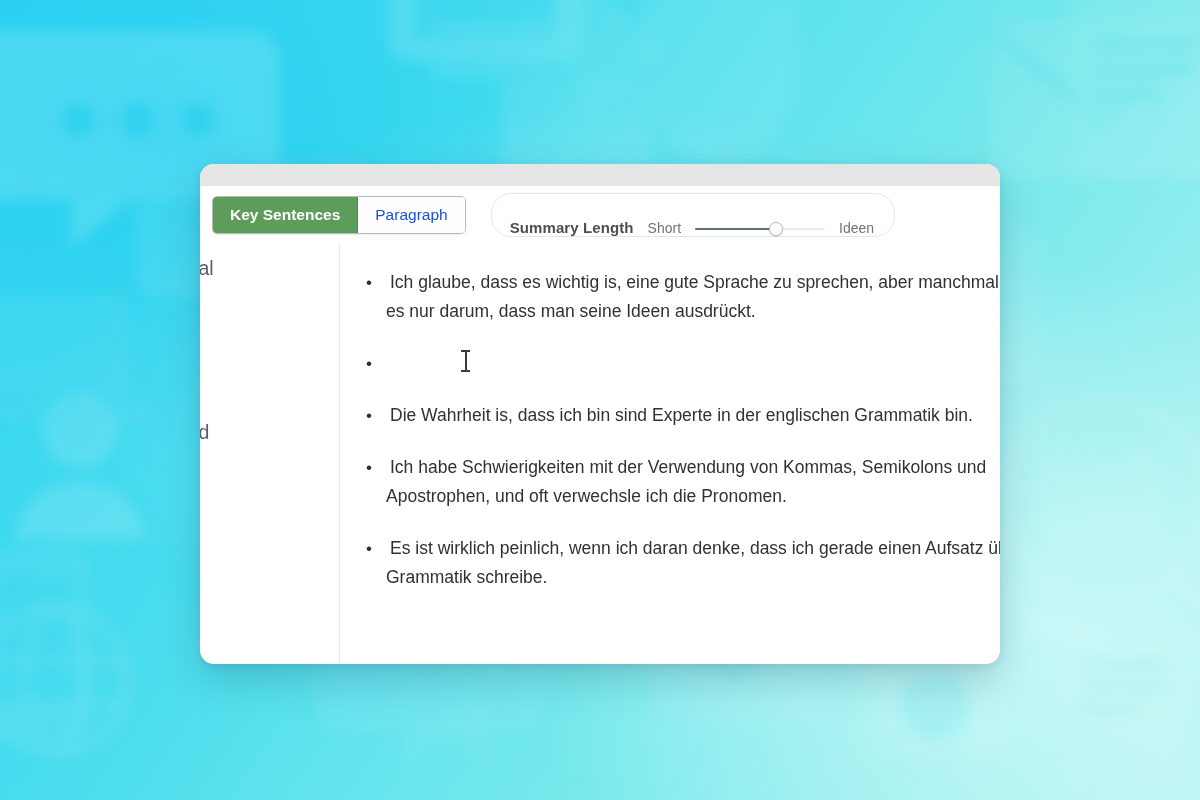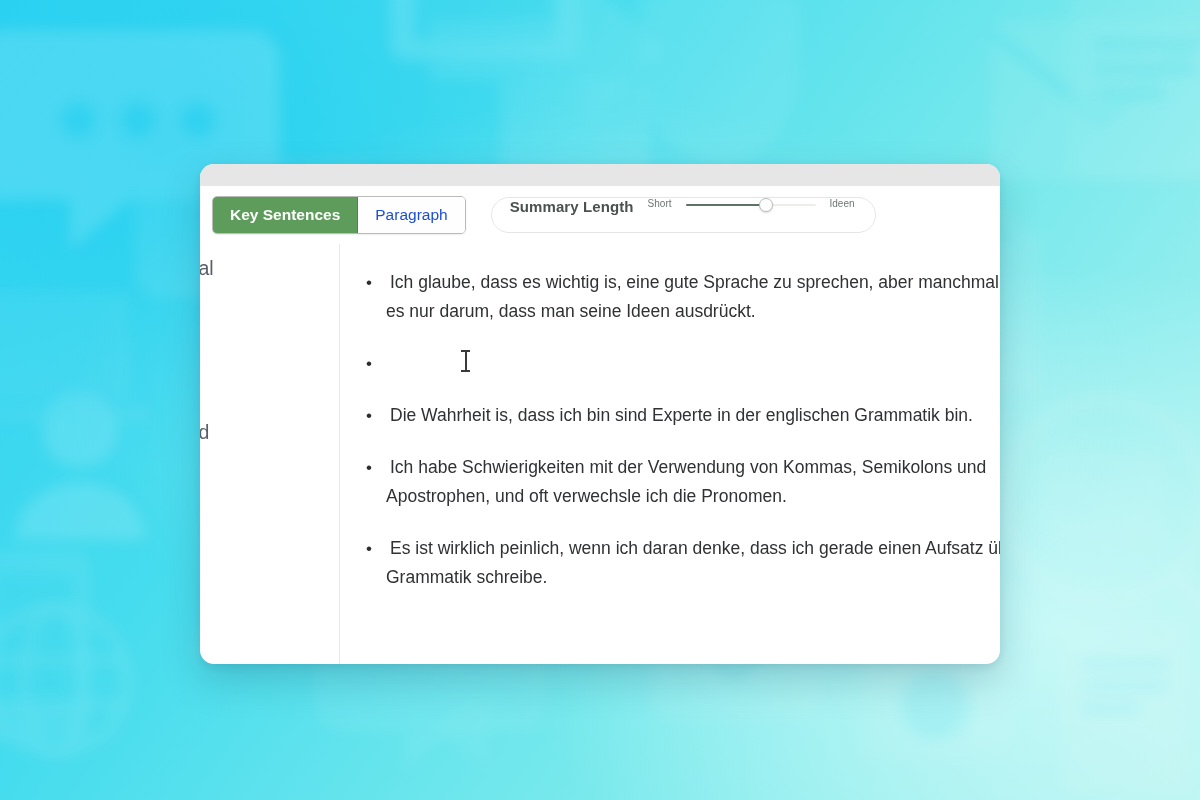--- a/index.html
+++ b/index.html
@@ -76,33 +76,33 @@
   .seg-btn.active {
     background:#5e9c5c;
     color:#ffffff;
     font-weight:bold;
     border-right:1px solid #4d854b;
   }
 
   
   .pill {
     margin-left:25px;
-    height:36px;
+    height:44px;
     border:1px solid #e4e6e4;
     border-radius:20px;
-    display:flex; align-items:flex-start;
+    display:flex; align-items:flex-end;
     padding:0 20px 0 18px;
     background:#fff;
     gap:14px;
   }
   .pill-label {
     font-size:15px; color:#4a514e; font-weight:bold;
     letter-spacing:0.1px;
   }
-  .pill-end { font-size:10px; color:#6d7572; }
+  .pill-end { font-size:14px; color:#6d7572; }
   .slider {
     position:relative;
     width:130px; height:14px;
     display:flex; align-items:center;
   }
   .slider-track {
     position:absolute; left:0; right:0; top:50%;
     height:2.5px; margin-top:-1.25px;
     background:#eceeec; border-radius:2px;
   }

